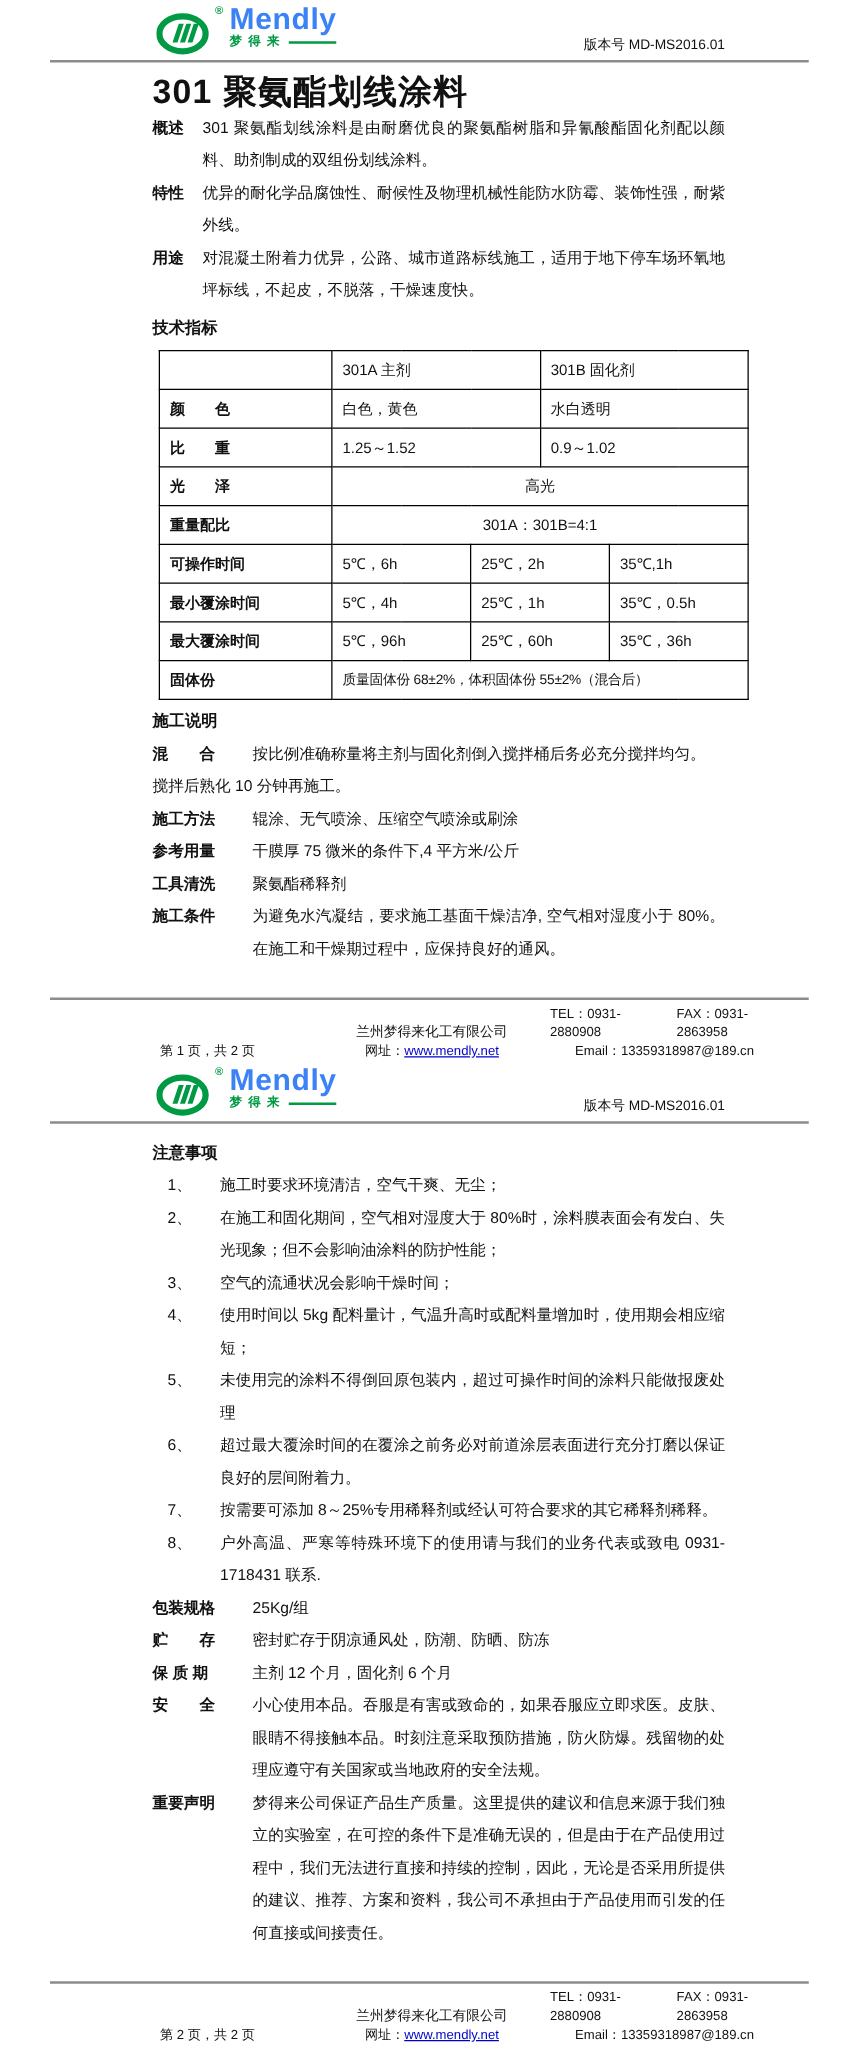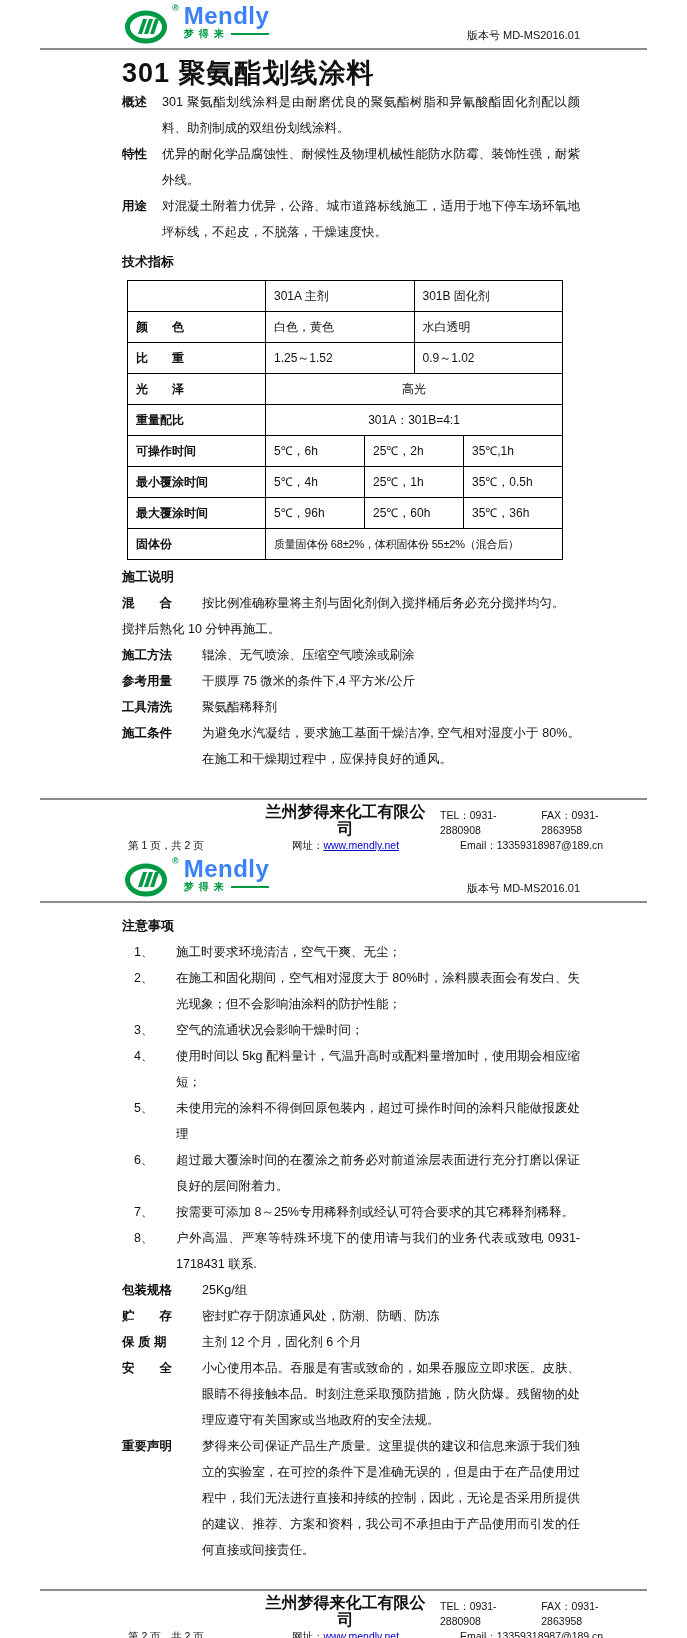--- a/index.html
+++ b/index.html
@@ -28,38 +28,38 @@
   .para { display:flex; }
   .para .plabel { font-weight:bold; flex:0 0 40px; white-space:nowrap; }
   .para .ptext  { flex:1; text-align:justify; }
 
   .lrow { display:flex; }
   .lrow .llabel { font-weight:bold; flex:0 0 80px; white-space:nowrap; }
   .lrow .ltext  { flex:1; text-align:justify; }
   .plain { margin:0; }
 
   
-  table.specs { border-collapse:collapse; width:436px; margin:5px 0 3px 5px; table-layout:fixed; }
+  table.specs { border-collapse:collapse; width:472px; margin:5px 0 3px 5px; table-layout:fixed; }
   table.specs td { border:1px solid #000; font-size:12px; padding:2px 8px; height:22px; white-space:nowrap; overflow:hidden; }
   table.specs col.c-label { width:138px; }
   table.specs td.center { text-align:center; }
   table.specs td.lab { font-weight:bold; }
   table.specs td.small { font-size:11px; letter-spacing:-0.2px; }
 
   
   .note { display:flex; margin-left:12px; }
   .note .nnum { flex:0 0 42px; }
   .note .ntext { flex:1; text-align:justify; }
 
   
   .page-footer { margin-top:26px; }
   .f-cols { display:flex; margin:4px 30px 0 88px; font-size:10.5px; line-height:15px;align-items:flex-end; }
   .f-page { flex:0 0 135px; padding-top:1px; }
   .f-mid  { flex:0 0 165px; text-align:center; }
-  .f-company { font-weight:bold; font-size:16px; }
+  .f-company { font-weight:normal; font-size:11px; }
   .f-right { flex:1; padding-left:12px; }
   .f-right .r1 { display:flex; gap:26px; }
   .f-link { color:#0000cc; text-decoration:underline; }
   .f-email { margin-left:20px; }
 
   .pf2-gap { }
 </style>
 </head>
 <body>
 

